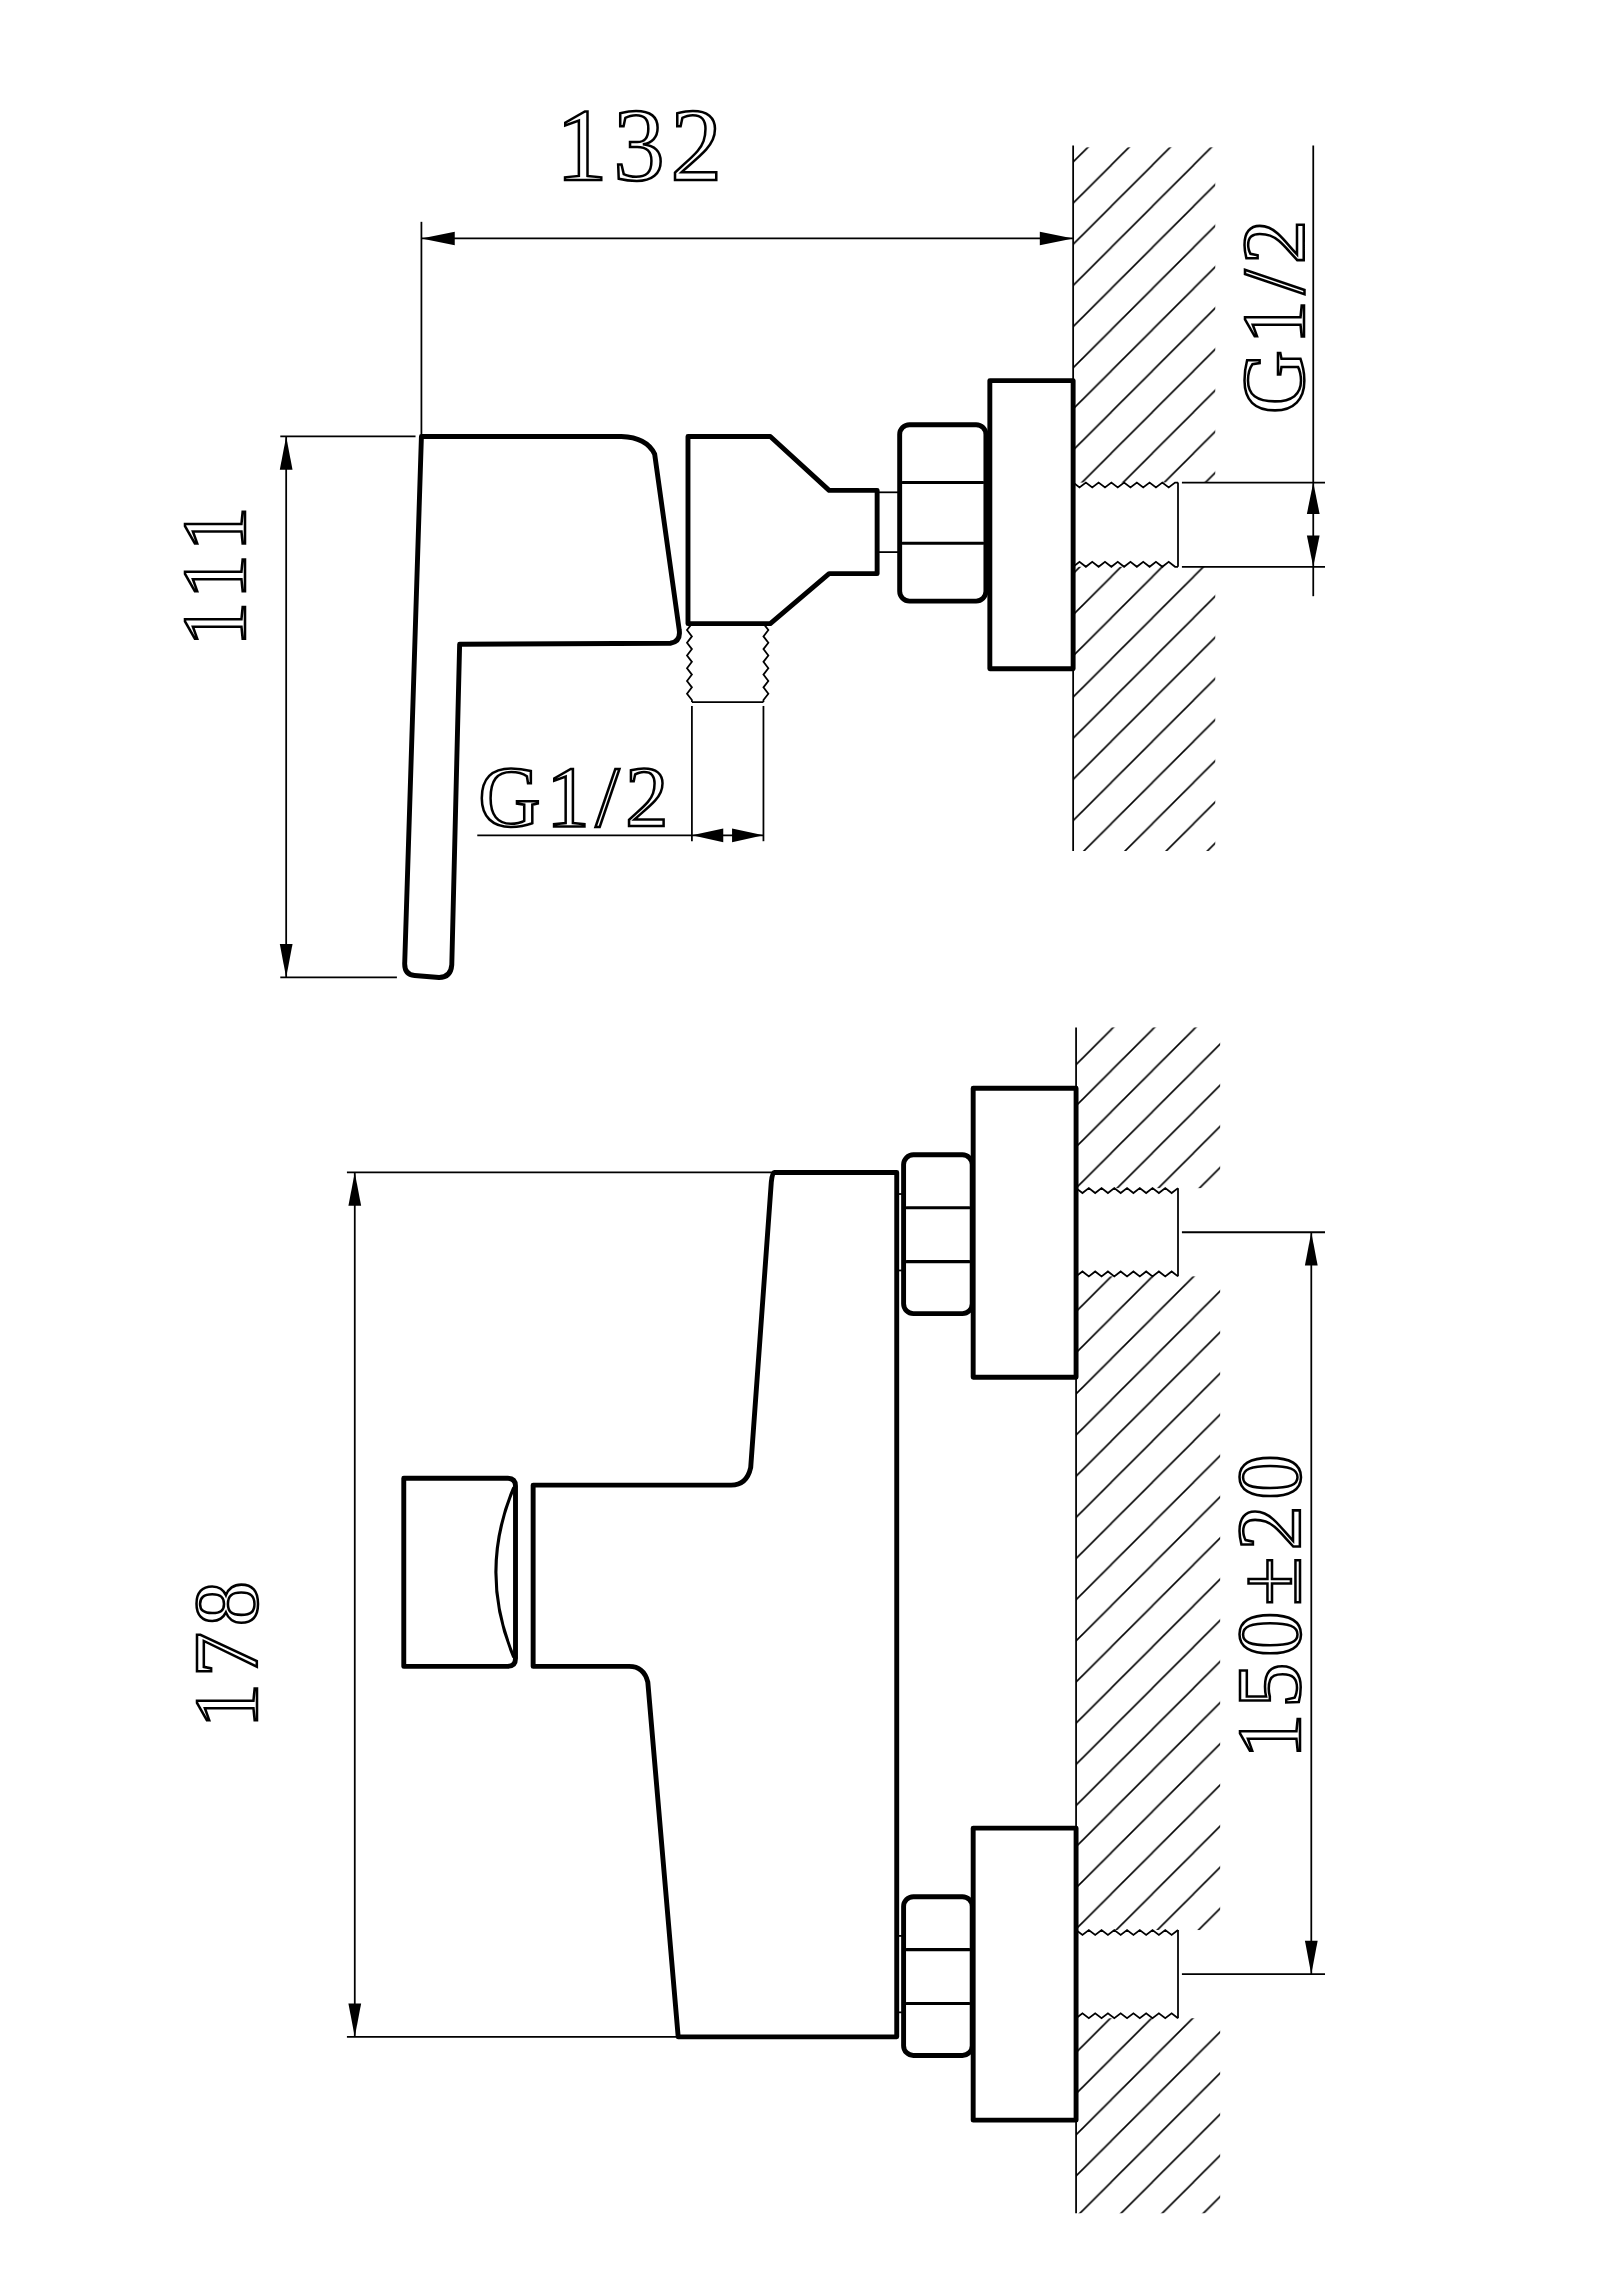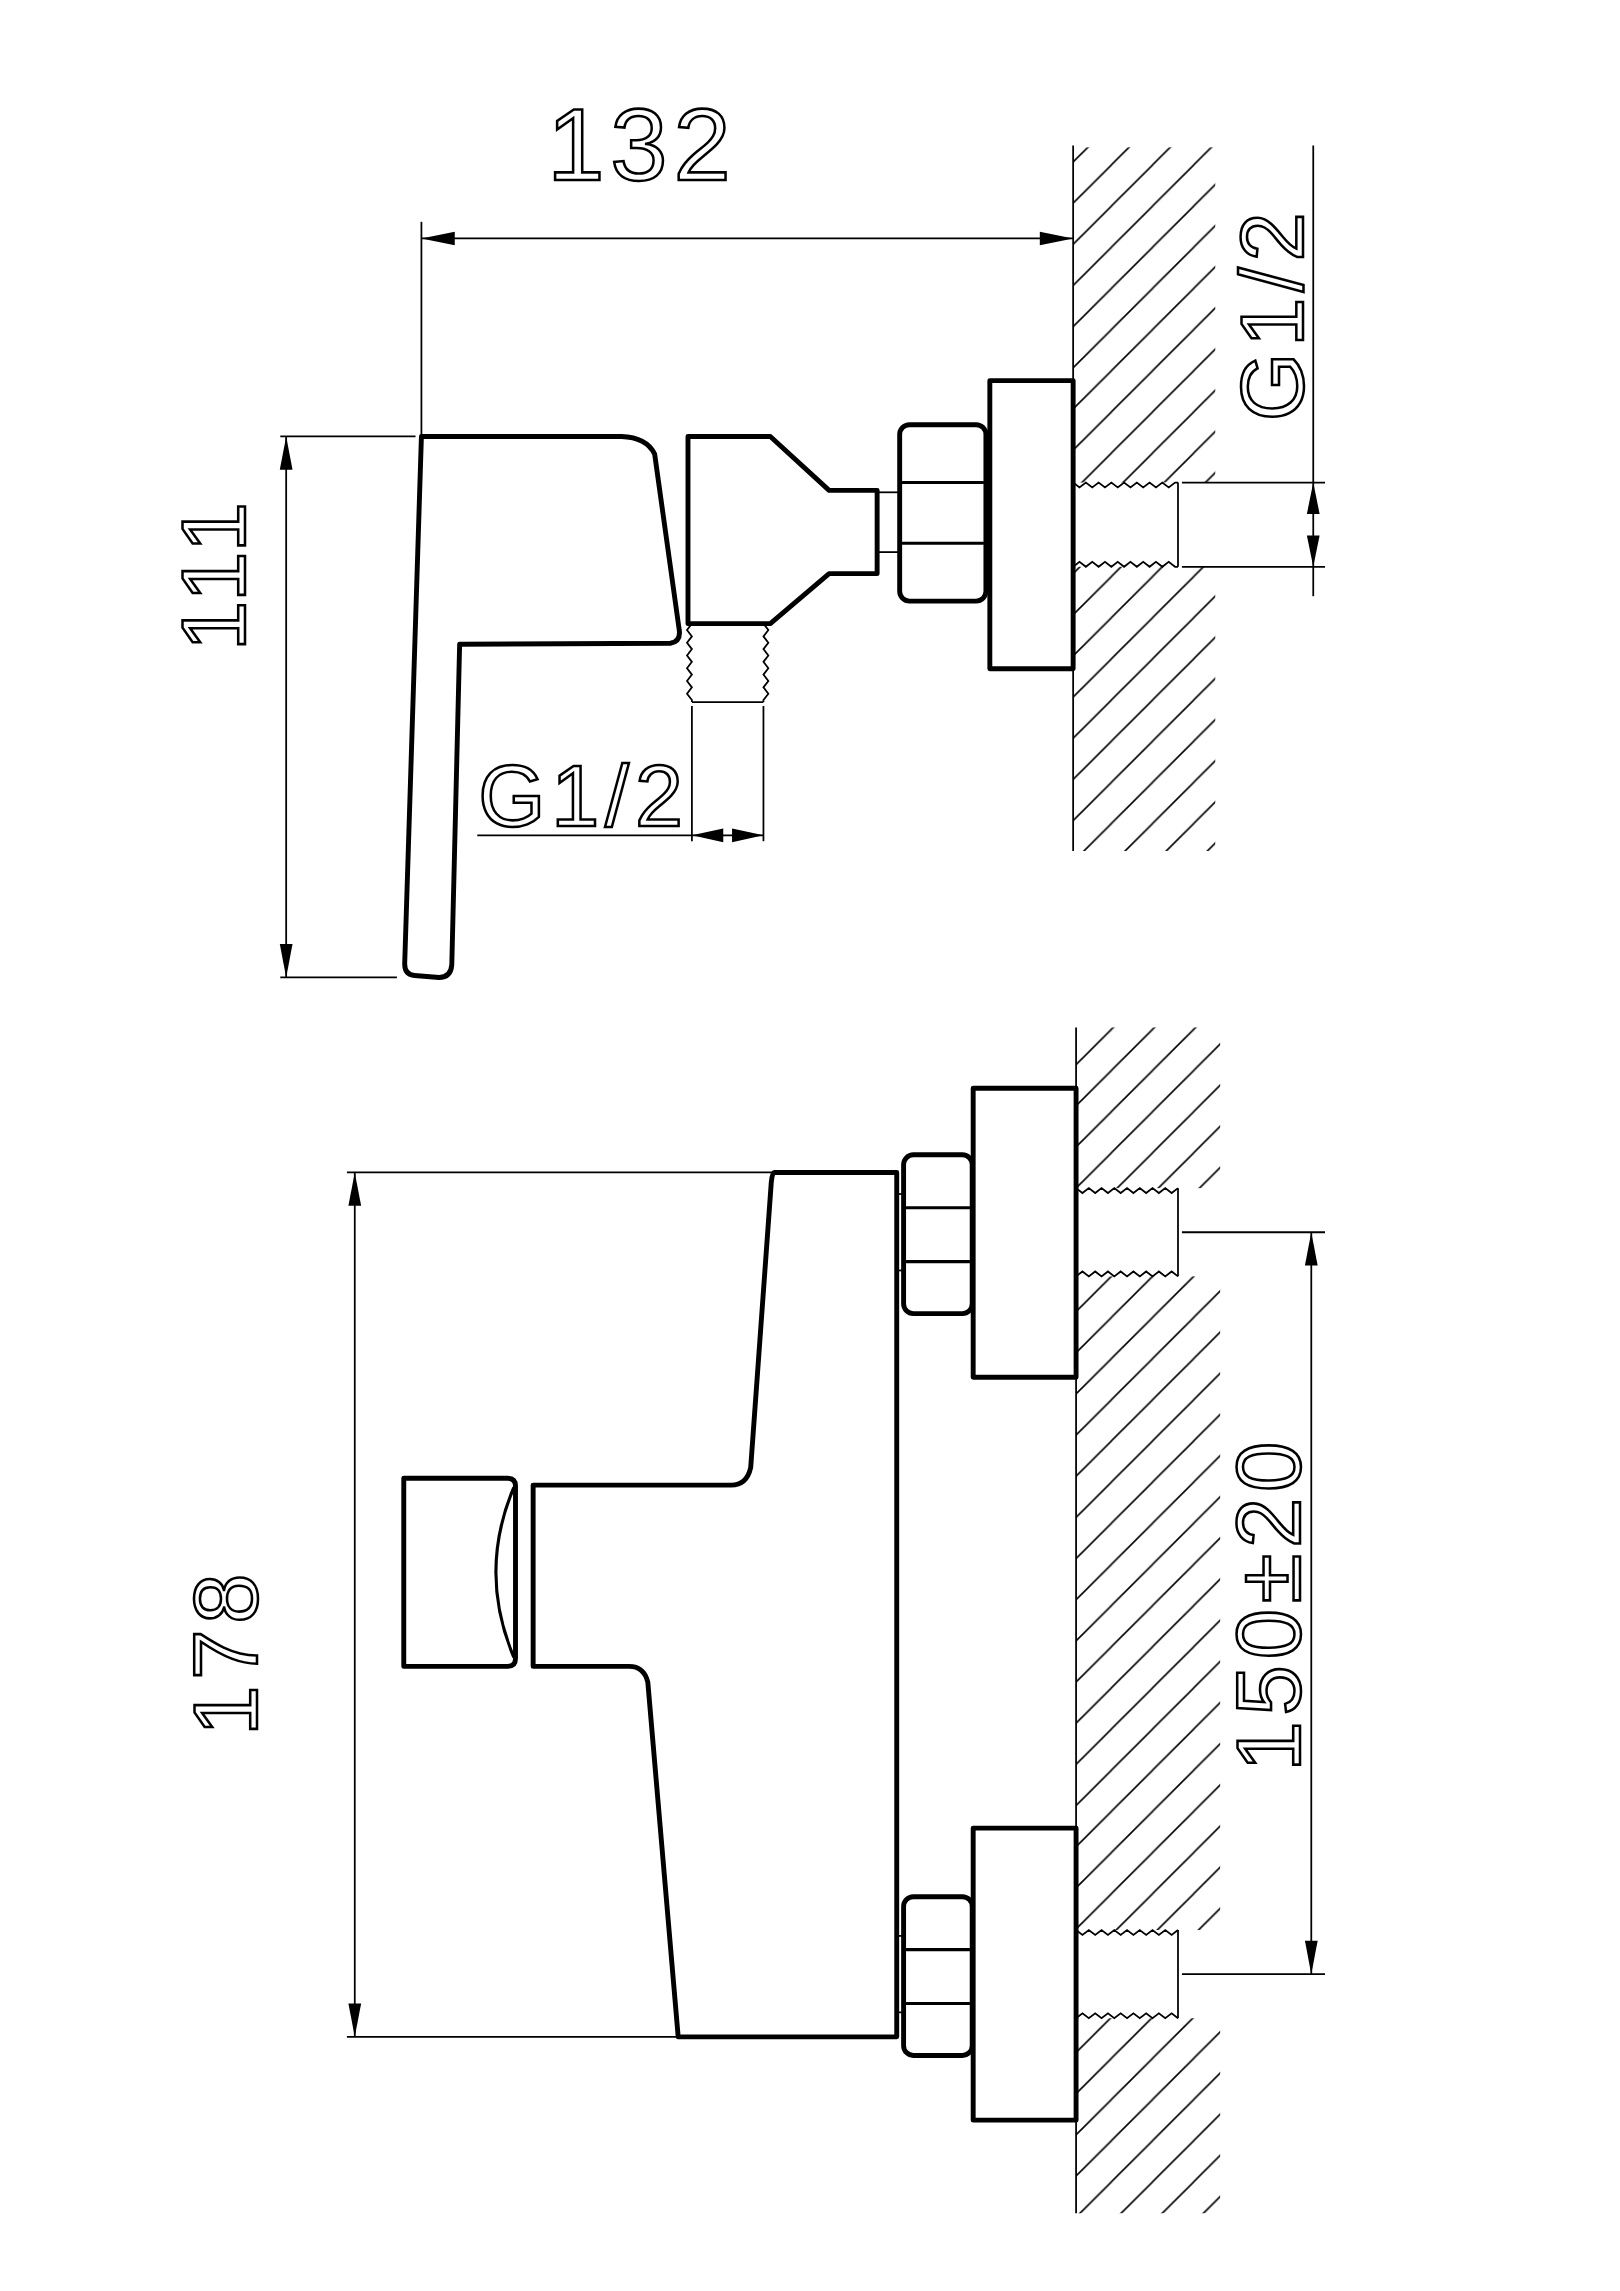--- a/index.html
+++ b/index.html
@@ -1,17 +1,17 @@
 <!DOCTYPE html>
 <html><head>
 <meta charset="utf-8">
 <style>
   html,body{margin:0;padding:0;background:#fff;}
   .canvas{position:relative;width:1620px;height:2292px;background:#ffffff;overflow:hidden;
-          font-family:Liberation Sans, sans-serif;}
+          font-family:Liberation Serif, serif;}
   svg{position:absolute;left:0;top:0;}
   .thick{fill:none;stroke:#000;stroke-width:5;stroke-linejoin:round;stroke-linecap:round;}
   .med{fill:none;stroke:#000;stroke-width:3.2;stroke-linejoin:round;stroke-linecap:round;}
   .thin{fill:none;stroke:#000;stroke-width:1.8;stroke-linecap:butt;}
   .hatchline{stroke:#000;stroke-width:1.6;}
   .arrow{fill:#000;stroke:none;}
   .dimtext{fill:none;stroke:#000;stroke-width:2.6;letter-spacing:6px;}
 </style>
 </head>
 <body>

